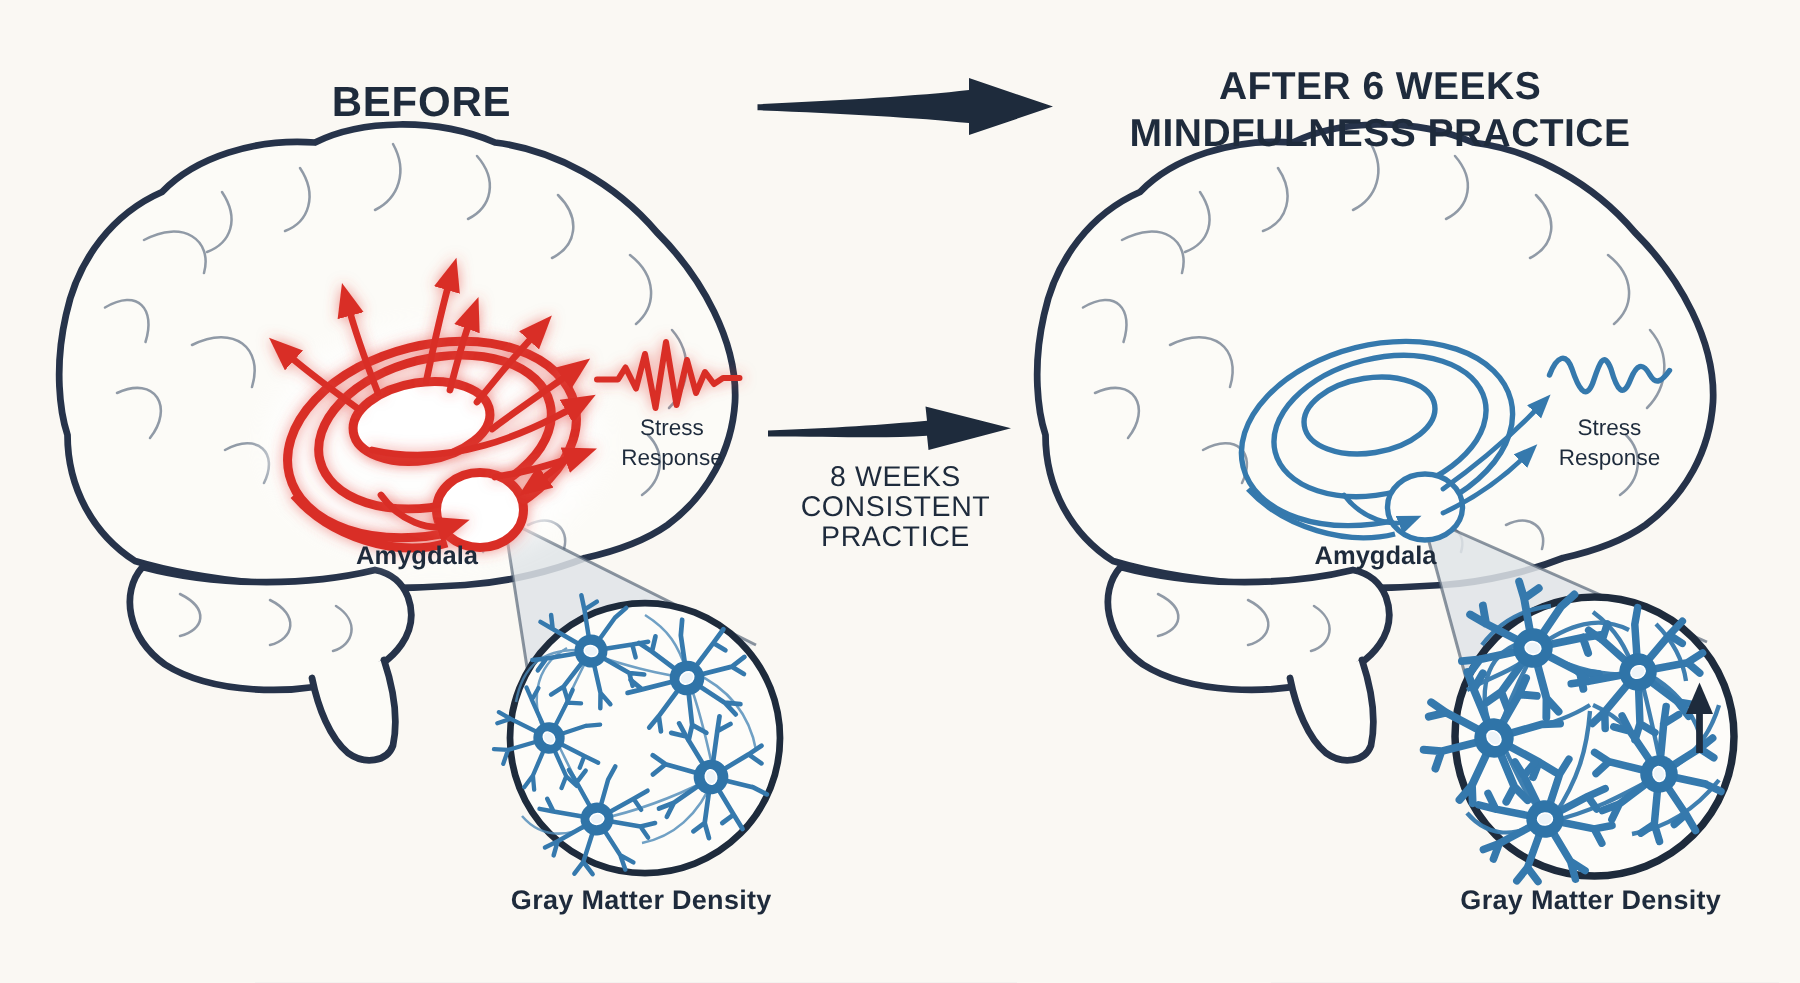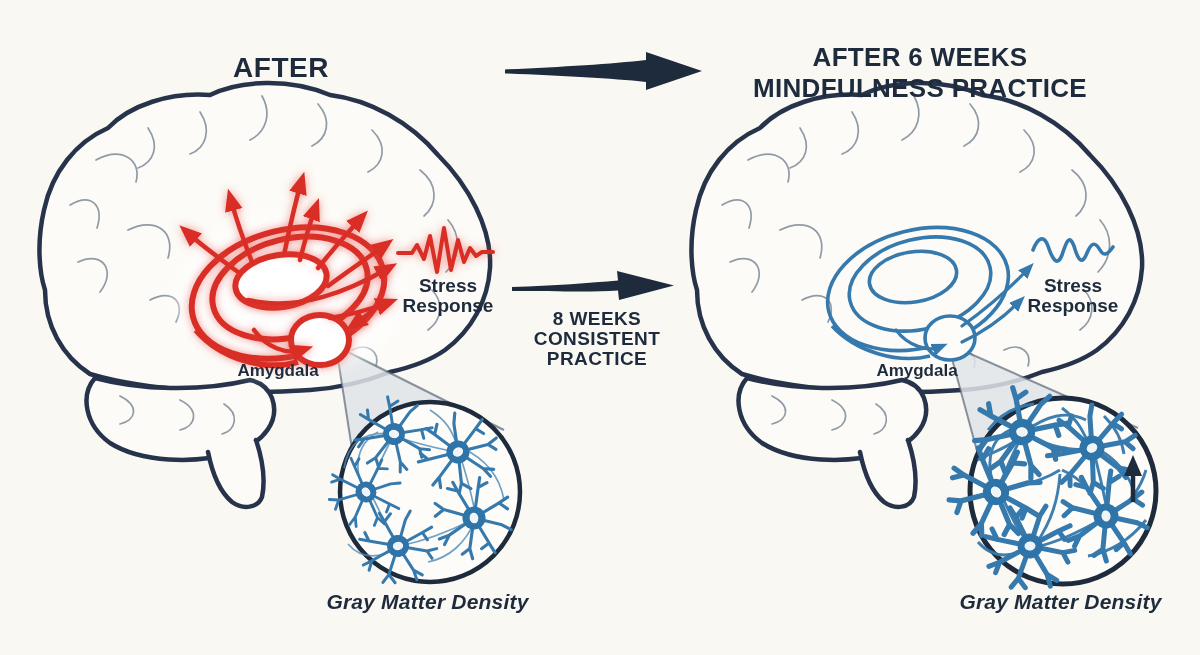--- a/index.html
+++ b/index.html
@@ -5,24 +5,24 @@
   html,body{margin:0;padding:0;}
   body{font-family:"Liberation Sans", sans-serif; background:#e9e9e9;}
   #canvas{
     position:relative; width:1200px; height:655px; margin:0 auto;
     background:#faf8f3; overflow:hidden;
   }
   #art{position:absolute; left:0; top:0;}
   .lbl{position:absolute; color:#1e2b3c; text-align:center; user-select:none;}
   .title{font-size:28px; font-weight:bold; letter-spacing:0.5px;}
   .title-after{font-size:26px; font-weight:bold; line-height:1.18; letter-spacing:0.3px;}
-  .midtext{font-size:19px; font-weight:bold; line-height:20px; letter-spacing:0.4px;}
-  .anno{font-size:19px; font-weight:bold; line-height:20px;}
+  .midtext{font-size:19px; font-weight:normal; line-height:20px; letter-spacing:0.4px;}
+  .anno{font-size:15px; font-weight:normal; line-height:20px;}
   .anno-amygdala{font-size:17px; font-weight:bold;}
-  .caption{font-size:21px; font-weight:bold; letter-spacing:0.2px;font-style:italic;}
+  .caption{font-size:18px; font-weight:bold; letter-spacing:0.2px;}
 </style>
 </head>
 <body>
 
 <div id="canvas">
 
   <svg id="art" width="1200" height="655" viewBox="0 0 1200 655">
     <defs>
       <filter id="redglow" x="-40%" y="-40%" width="180%" height="180%">
         <feDropShadow dx="0" dy="0" stdDeviation="4.5" flood-color="#e4493f" flood-opacity="0.6"></feDropShadow>
@@ -210,21 +210,21 @@
       <use href="#neuR" transform="translate(1030,546) rotate(-6)"></use>
       <use href="#neuR" transform="translate(1106,516) rotate(78)"></use>
 
       <g>
         <line x1="1133" y1="502" x2="1133" y2="474" stroke="#1e2b3c" stroke-width="4.5"></line>
         <path d="M1124,476 L1142,476 L1133,455 Z" fill="#1e2b3c"></path>
       </g>
     </g>
   </svg>
 
-  <div class="lbl title" style="left:156px; top:52px; width:250px;">AFTER</div>
+  <div class="lbl title" style="left:156px; top:52px; width:250px;">BEFORE</div>
 
   <div class="lbl title-after" style="left:735px; top:42px; width:370px;">
     <div>AFTER 6 WEEKS</div>
     <div>MINDFULNESS PRACTICE</div>
   </div>
 
   <div class="lbl midtext" style="left:497px; top:309px; width:200px;">
     <div>8 WEEKS</div>
     <div>CONSISTENT</div>
     <div>PRACTICE</div>

